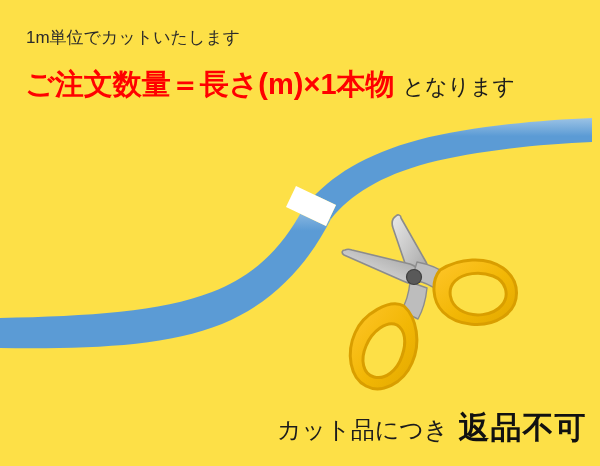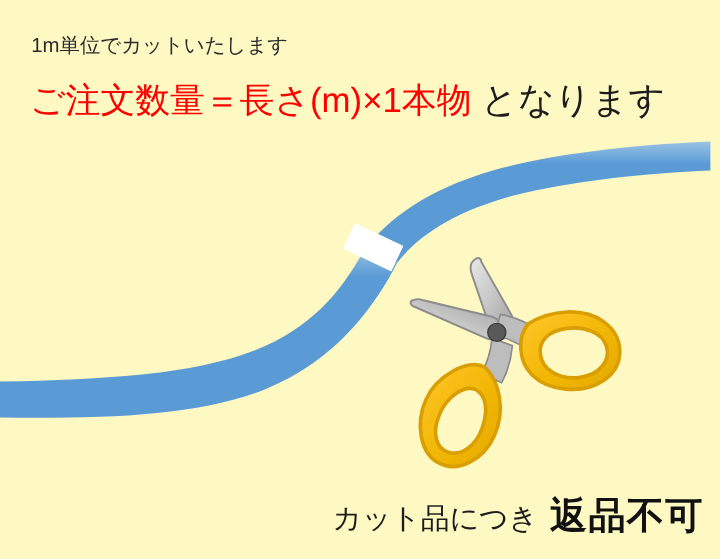--- a/index.html
+++ b/index.html
@@ -7,21 +7,21 @@
     padding: 0;
     background: #ffffff;
   }
   body {
     font-family: "Liberation Sans", "DejaVu Sans", sans-serif;
   }
   #stage {
     position: relative;
     width: 600px;
     height: 466px;
-    background: #fef9c3;
+    background: #fde047;
     overflow: hidden;
   }
 
   
   .line-note {
     position: absolute;
     left: 26px;
     top: 29px;
     font-size: 17px;
     line-height: 1;
@@ -31,49 +31,49 @@
   }
   .line-formula {
     position: absolute;
     left: 25px;
     top: 70px;
     white-space: nowrap;
     line-height: 1;
   }
   .line-formula .formula-red {
     font-size: 29px;
-    font-weight: normal;
+    font-weight: bold;
     color: #ff0000;
     letter-spacing: 0px;
   }
   .line-formula .formula-tail {
-    font-size: 30px;
+    font-size: 22px;
     color: #1c1c1c;
     letter-spacing: 0px;
     margin-left: 8px;
-    font-family: Liberation Mono, monospace;
   }
 
   .line-return {
     position: absolute;
     left: 277px;
     top: 414px;
     white-space: nowrap;
     line-height: 1;
   }
   .line-return .return-lead {
     font-size: 24px;
     color: #1c1c1c;
   }
   .line-return .return-strong {
     font-size: 31px;
     font-weight: bold;
     color: #111111;
     margin-left: 10px;
     letter-spacing: 1px;
+    font-family: Liberation Mono, monospace;
   }
 
   
   #artwork {
     position: absolute;
     left: 0;
     top: 0;
     width: 600px;
     height: 466px;
   }

